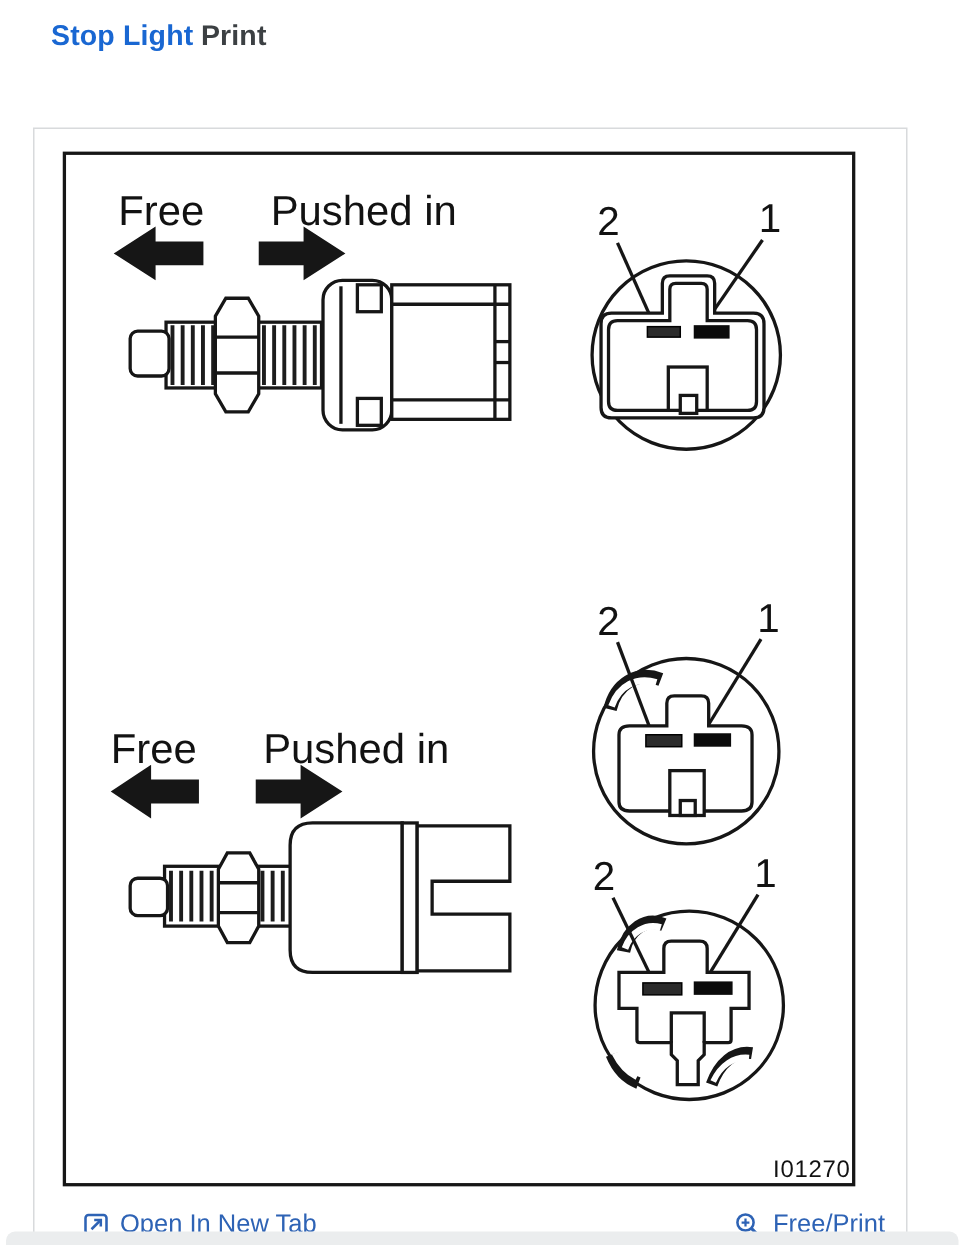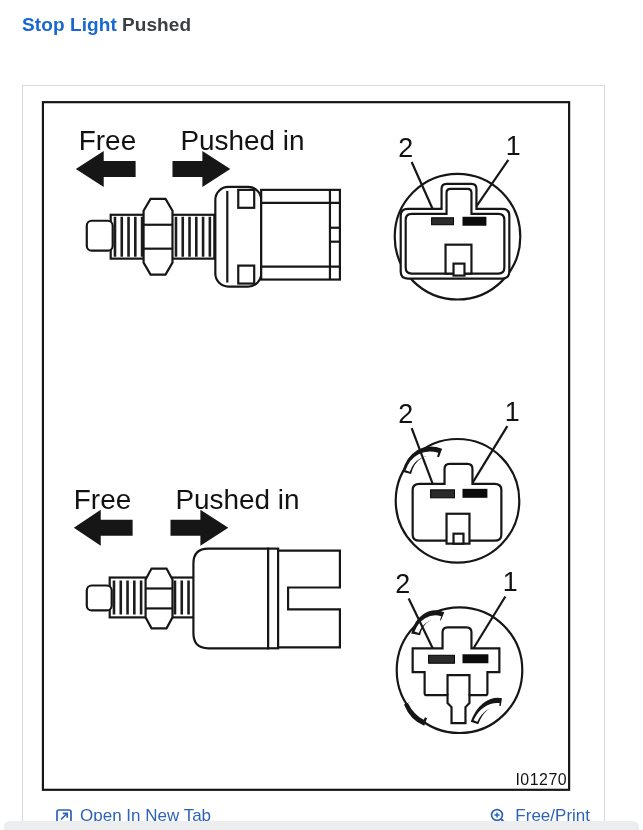--- a/index.html
+++ b/index.html
@@ -11,21 +11,21 @@
     font-family: "Liberation Sans", sans-serif;
   }
   .page-title {
     position: absolute;
     left: 22px;
     top: 14px;
     font-size: 19px;
     font-weight: 700;
     letter-spacing: 0.1px;
   }
-  .page-title .t-blue { color: #1967d2; }
+  .page-title .t-blue { color: #1967d2; margin-left: 12px; }
   .page-title .t-dark { color: #3c4043; margin-left: 5px; }
 
   .diagram-panel {
     position: absolute;
     left: 22px;
     top: 85px;
     width: 583px;
     height: 900px;
     background: #ffffff;
     border: 1px solid #d8dadc;
@@ -63,21 +63,21 @@
   
   .ink { stroke: #161616; fill: none; stroke-width: 2.2; }
   .ink-fill { fill: #161616; stroke: none; }
   .wht { fill: #ffffff; stroke: #161616; stroke-width: 2.2; }
   text.dg { font-family: "Liberation Sans", sans-serif; fill: #121212; }
 </style>
 </head>
 <body>
 
 <div class="page-title">
-  <span class="t-blue">Stop Light</span><span class="t-dark">Pushed</span>
+  <span class="t-blue">Stop Light</span><span class="t-dark">Print</span>
 </div>
 
 <div class="diagram-panel">
 
   <svg class="diagram-svg" viewBox="0 0 583 712">
 
     <rect x="20" y="15" width="528" height="690" class="ink" stroke-width="4.5"></rect>
 
     <g>
       <text class="dg" x="56" y="63" font-size="28">Free</text>

